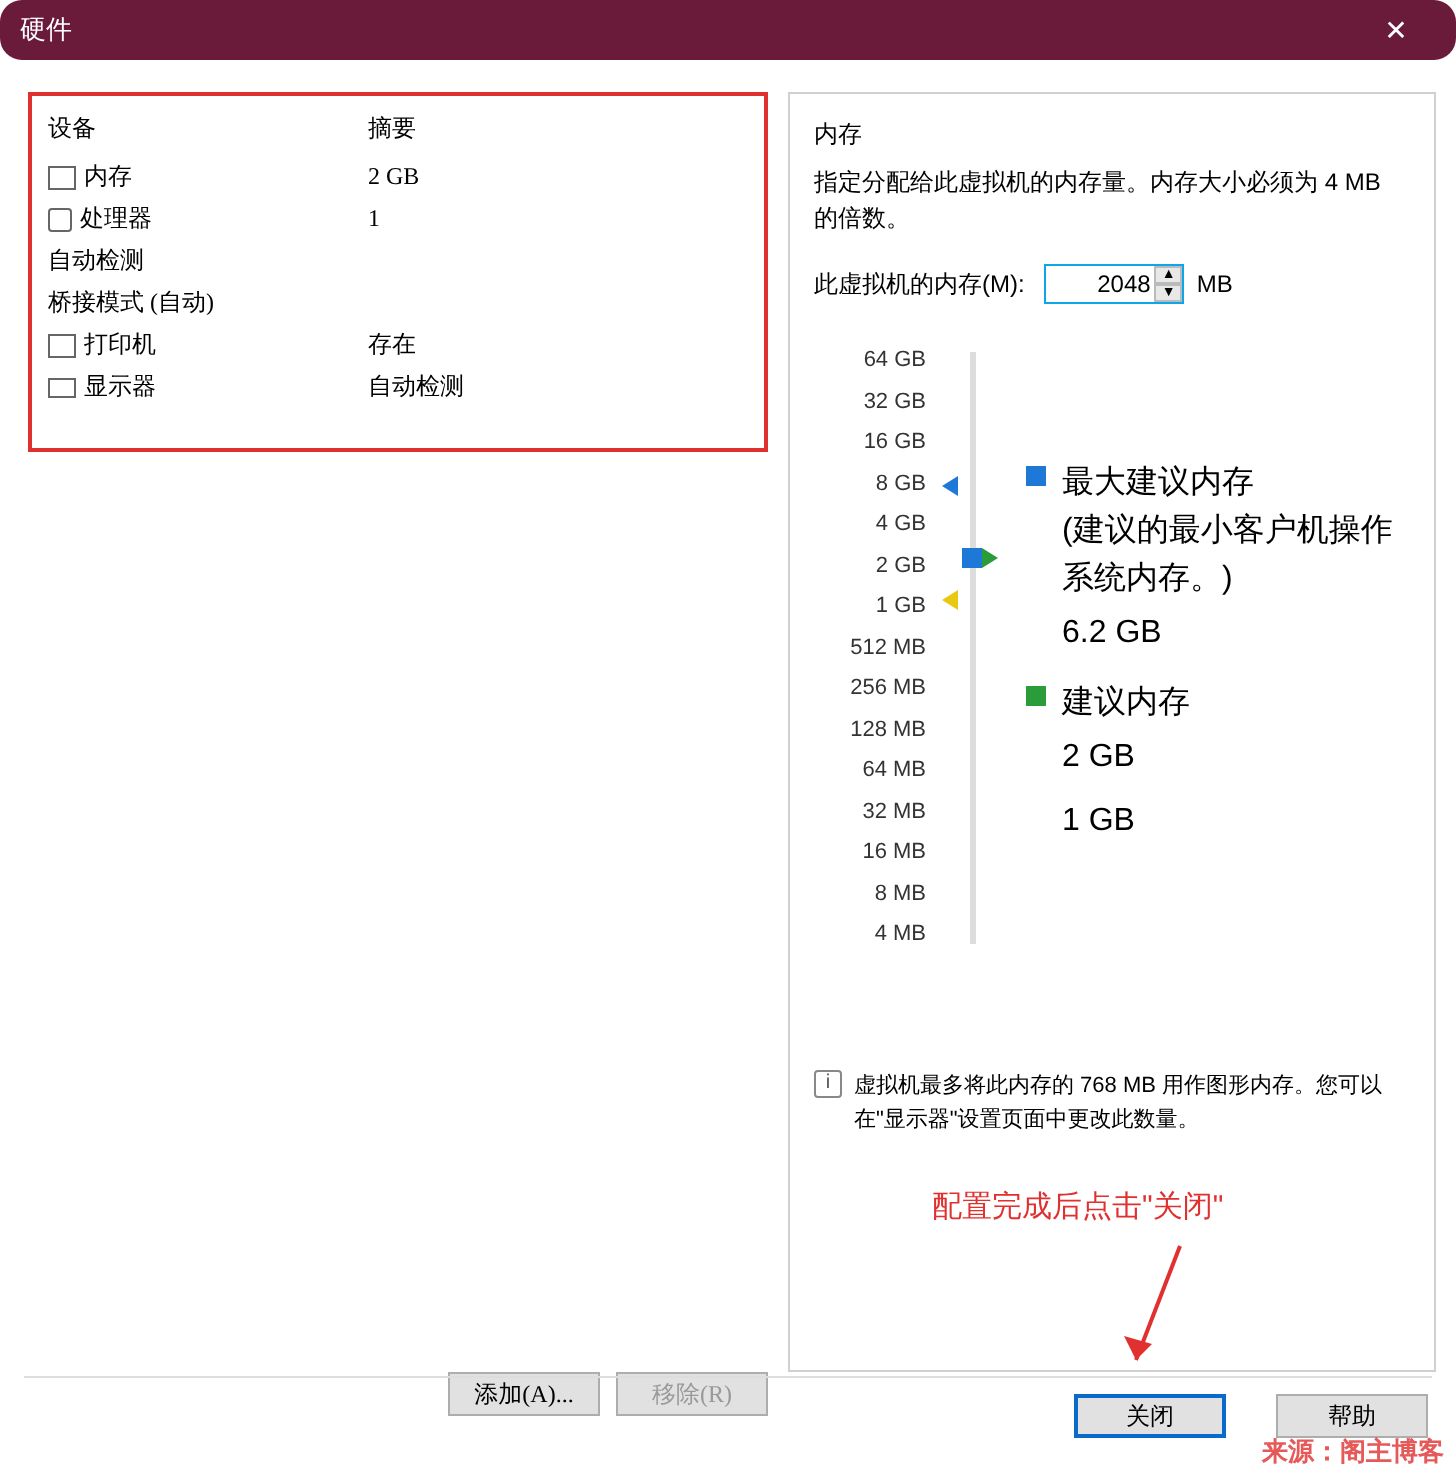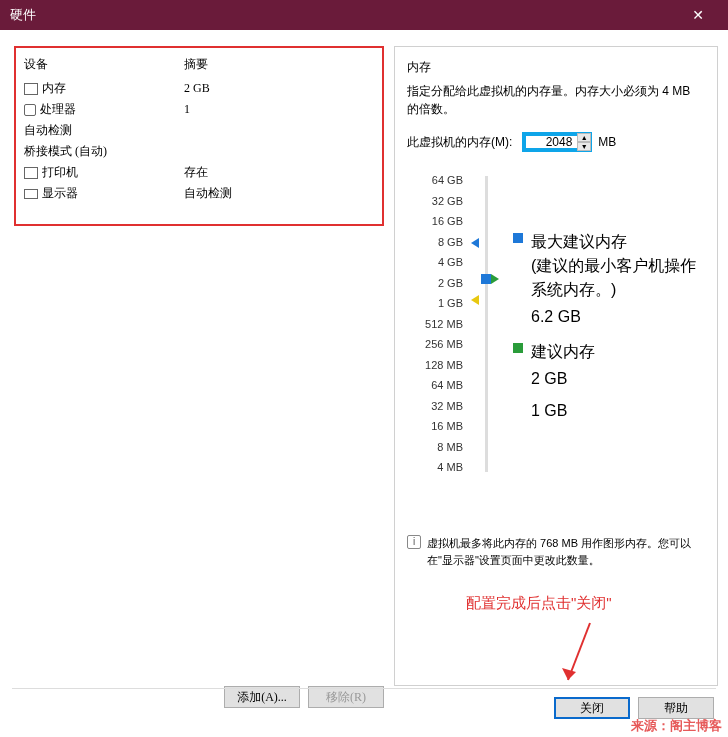--- a/index.html
+++ b/index.html
@@ -12,20 +12,21 @@
   position: relative;
 }
 .titlebar {
   background: #6a1b3a;
   color: #fff;
   height: 30px;
   display: flex;
   align-items: center;
   padding: 0 10px;
   justify-content: space-between;
+  border-radius: 11px;
 }
 .titlebar .title { font-size: 13px; }
 .close-x {
   width: 40px; height: 30px;
   display: flex; align-items: center; justify-content: center;
   font-size: 14px; cursor: pointer;
 }
 .content {
   display: flex;
   padding: 16px 10px 10px 14px;
@@ -74,21 +75,21 @@
   padding: 12px;
   position: relative;
   height: 640px;
 }
 .sect-title { font-size: 12px; margin-bottom: 6px; }
 .desc { margin-bottom: 14px; line-height: 1.5; }
 .mem-input-row { display: flex; align-items: center; gap: 6px; margin-bottom: 18px; }
 .mem-input-row label { margin-right: 4px; }
 .spinner {
   width: 70px; height: 20px;
-  border: 4px solid #0ea5e9;
+  border: 1px solid #0ea5e9;
   text-align: right;
   padding: 0 16px 0 4px;
   font-family: inherit;
   font-size: 12px;
   position: relative;
 }
 .spinner-wrap { position: relative; display: inline-block; }
 .spin-btns { position: absolute; right: 1px; top: 1px; width: 14px; height: 18px; display: flex; flex-direction: column; }
 .spin-btns div { flex: 1; background: #e8e8e8; border: 1px solid #bbb; font-size: 7px; text-align: center; line-height: 7px; cursor: pointer; }
 .scale-area { display: flex; gap: 10px; }
@@ -107,21 +108,21 @@
 .legend-val { margin-left: 18px; margin-bottom: 14px; }
 .info-note { position: absolute; top: 488px; left: 12px; right: 12px; display: flex; gap: 6px; font-size: 11px; line-height: 1.5; }
 .info-icon { width: 14px; height: 14px; border: 1px solid #888; border-radius: 2px; font-size: 10px; text-align: center; line-height: 12px; color: #555; flex-shrink: 0; }
 .annotation { position: absolute; top: 594px; left: 466px; color: #e03030; font-size: 15px; }
 .arrow-svg { position: absolute; top: 618px; left: 550px; }
 .footer {
   position: absolute;
   bottom: 18px;
   right: 14px;
   display: flex;
-  gap: 8px;
+  gap: 25px;
   align-items: center;
 }
 .footer-line { position: absolute; bottom: 48px; left: 12px; right: 12px; height: 1px; background: #ddd; }
 .btn-primary { border: 2px solid #0a6acc; background: #e1e1e1; }
 .watermark { position: absolute; bottom: 2px; right: 6px; color: #e03030; font-size: 13px; opacity: 0.8; font-weight: bold; }
 </style>
 </head>
 <body>
 
 <div class="titlebar">

